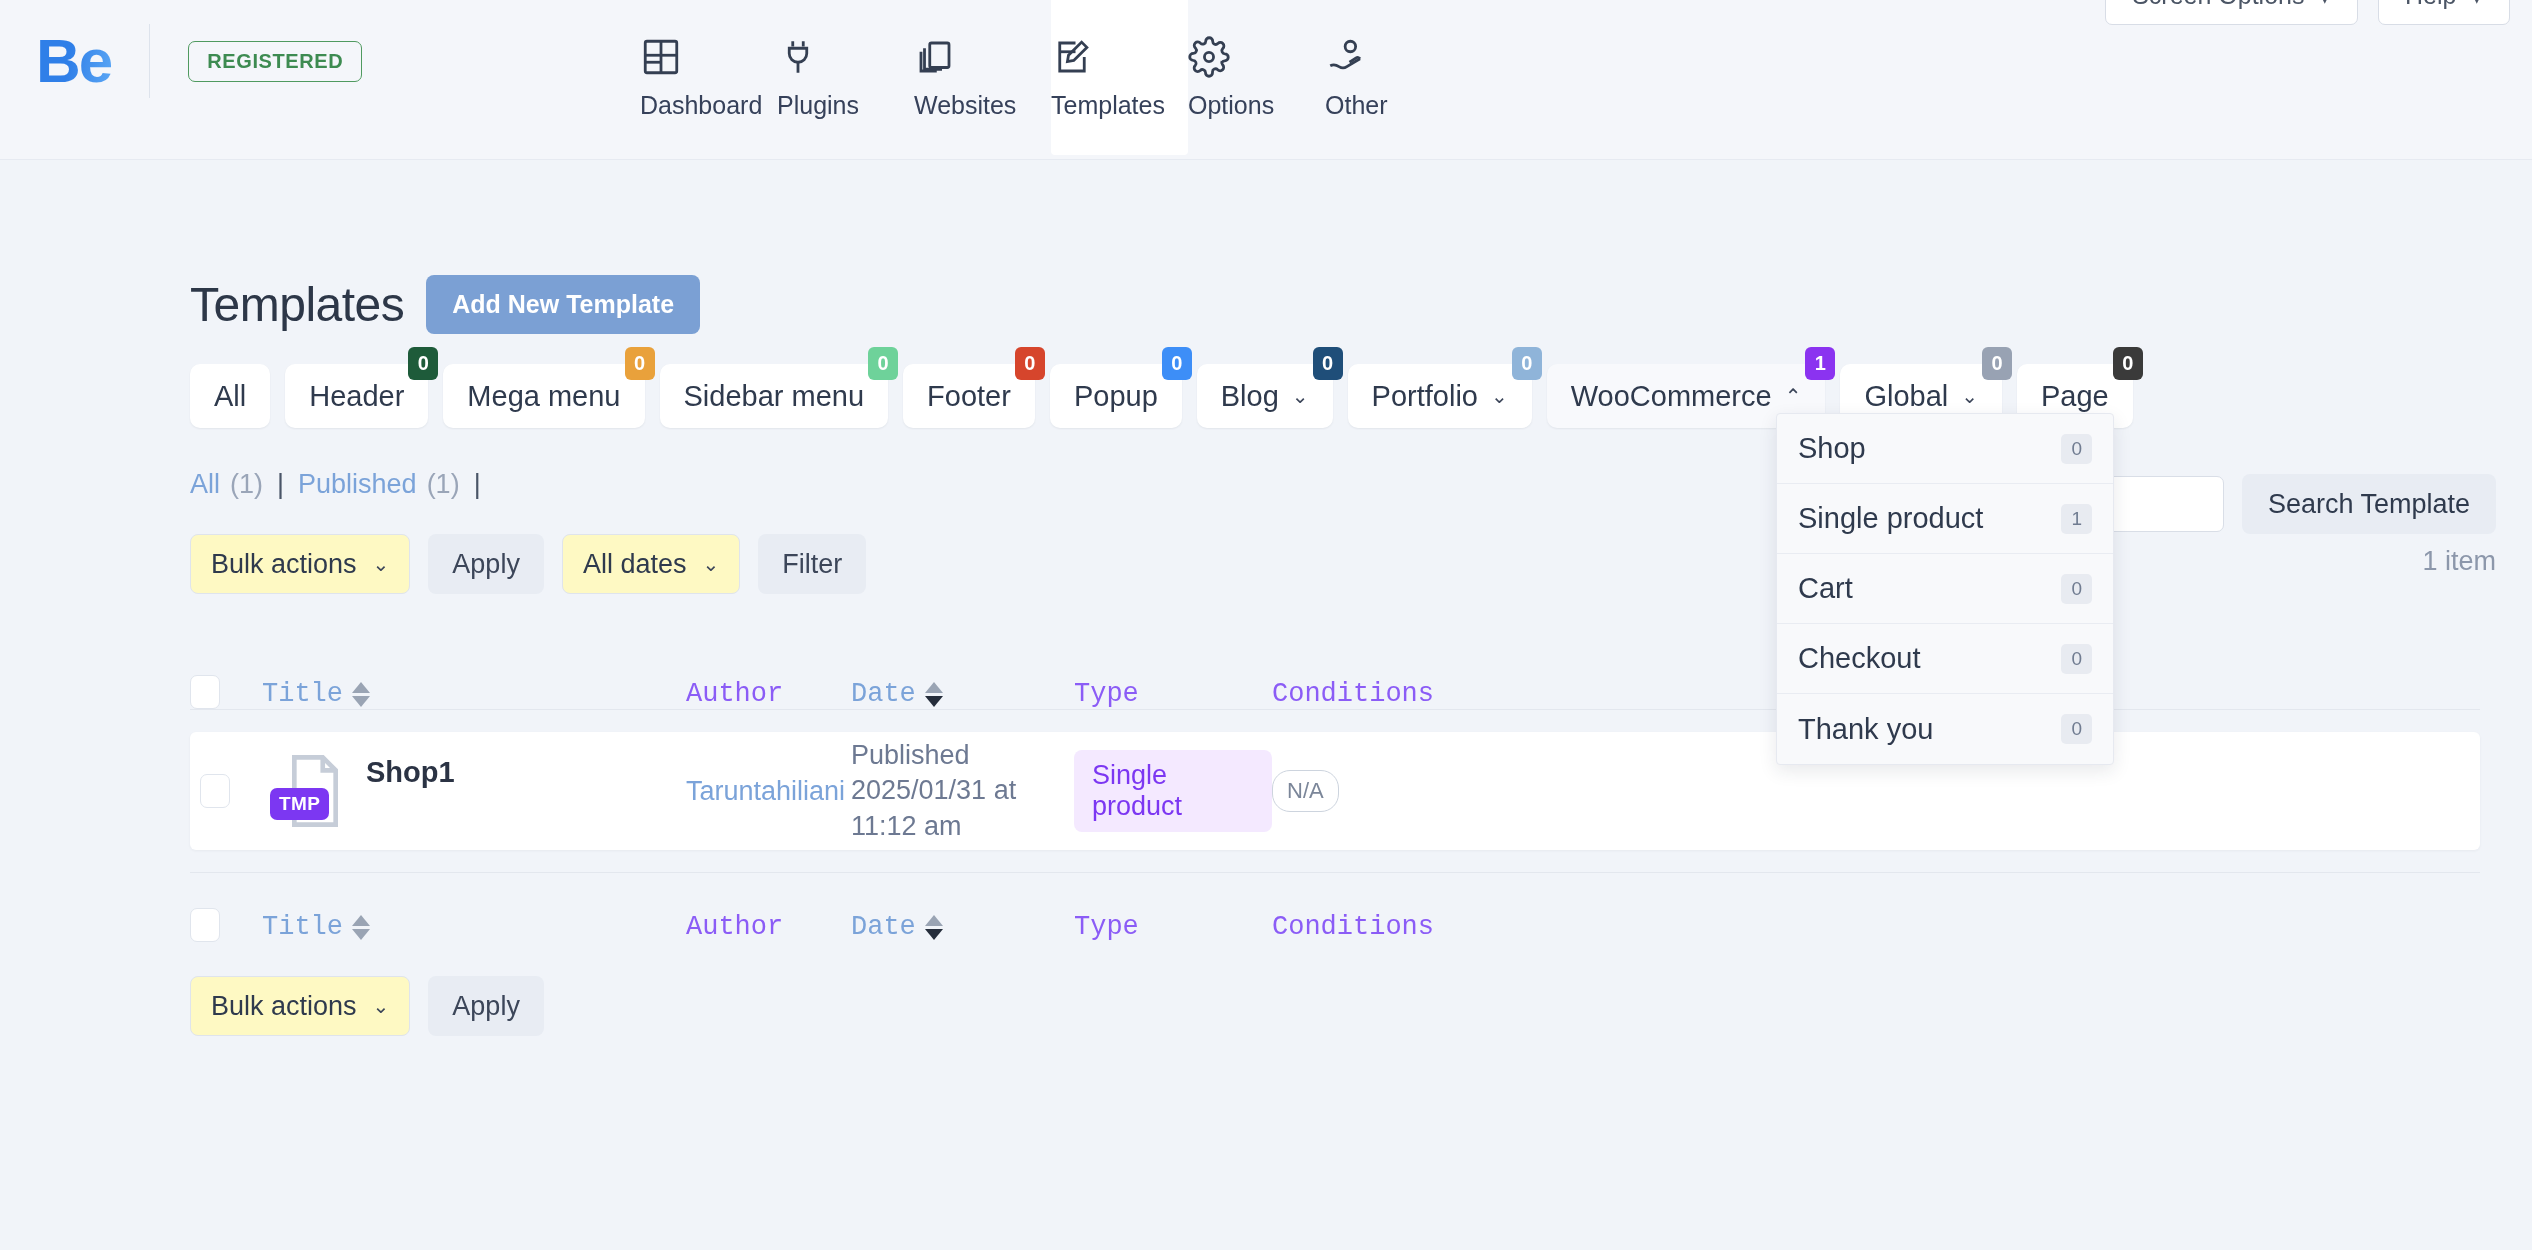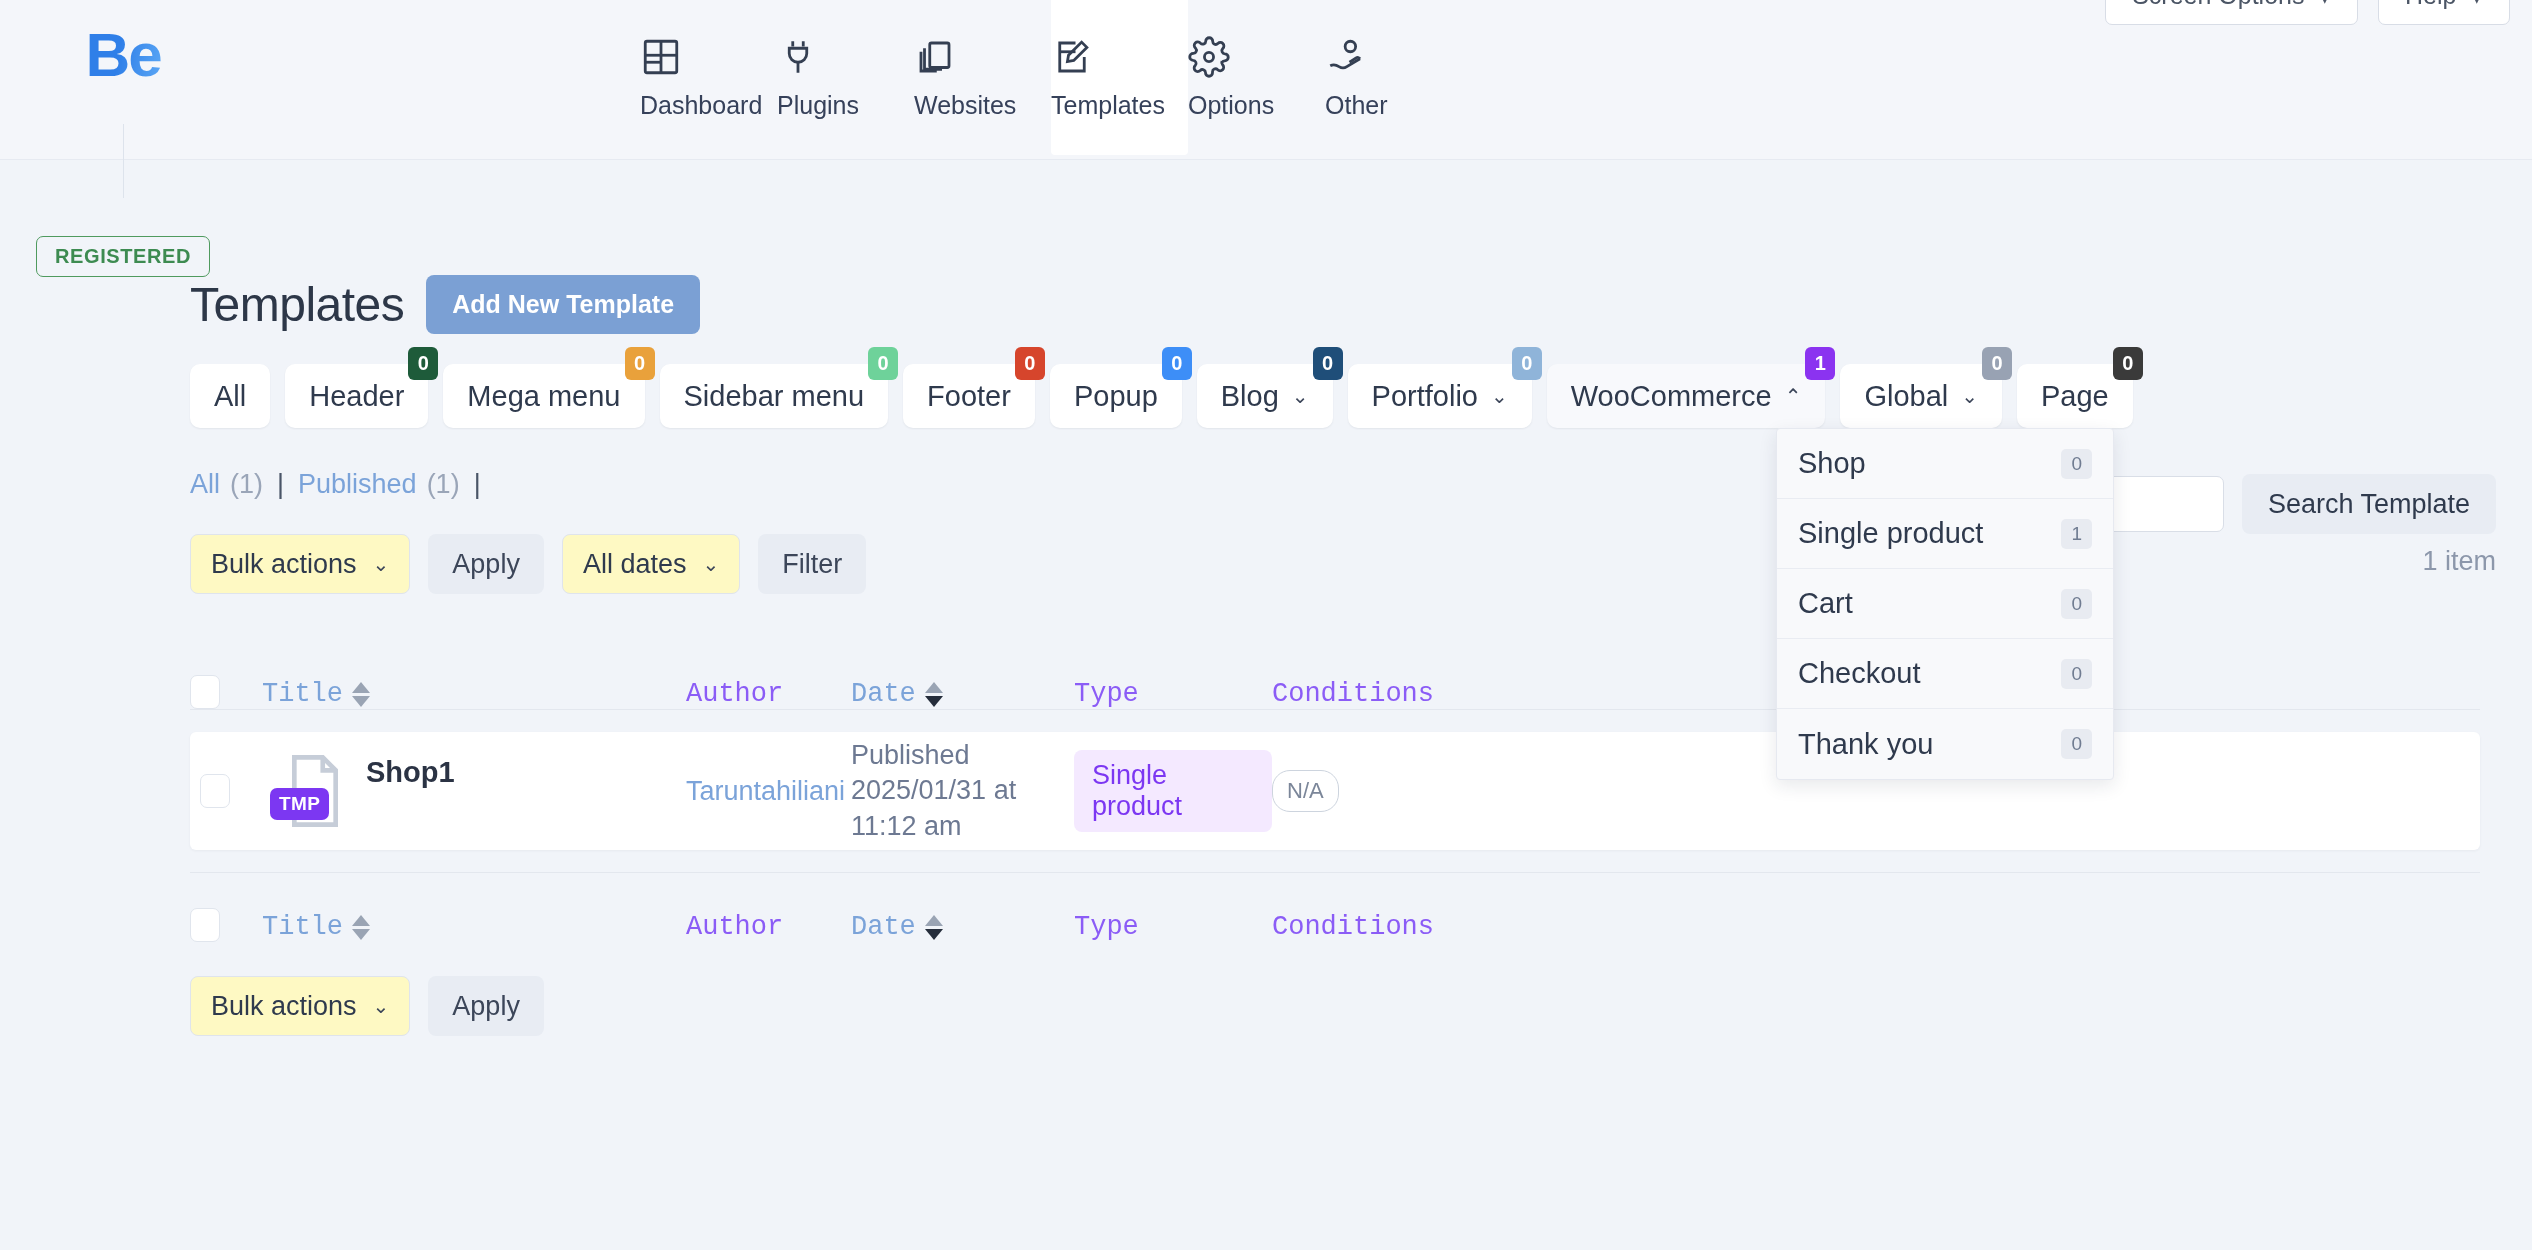--- a/index.html
+++ b/index.html
@@ -12,21 +12,21 @@
   .page { position: relative; width: 2532px; height: 1250px; }
 
   
   .topbar {
     position: absolute; top: 0; left: 0; width: 2532px; height: 160px;
     background: #f4f6fa;
     border-bottom: 1px solid #e6eaf1;
   }
   .brand {
     position: absolute; left: 36px; top: 24px;
-    display: flex; align-items: center; gap: 38px; flex-direction: column;
+    display: flex; align-items: center; gap: 38px;
   }
   .logo {
     font-size: 62px; font-weight: 700; letter-spacing: -2px;
     background: linear-gradient(100deg,#2f7fe8 0%,#2f7fe8 45%,#5ba7f5 100%);
     -webkit-background-clip: text; background-clip: text; color: transparent;
     line-height: 1;
   }
   .brand-sep { width: 1px; height: 74px; background: #dde3ec; }
   .registered {
     border: 1px solid #4f9a5f; color: #3d8b51;
@@ -82,21 +82,21 @@
   .badge {
     position: absolute; top: -17px; right: -10px;
     min-width: 30px; height: 33px; padding: 0 8px;
     display: flex; align-items: center; justify-content: center;
     border-radius: 6px; color: #fff; font-size: 20px; font-weight: 700;
   }
   .caret { font-size: 20px; color: #3b4559; line-height: 1; }
 
   
   .dropdown {
-    position: absolute; left: 1586px; top: 64px;
+    position: absolute; left: 1586px; top: 49px;
     width: 338px; background: #f8f9fb;
     border: 1px solid #e6e9f0; border-radius: 4px;
     box-shadow: 0 6px 18px rgba(25,35,60,.10); z-index: 20;
   }
   .dd-item {
     display: flex; align-items: center; justify-content: space-between;
     padding: 0 21px; height: 70px; font-size: 29px; color: #2f3a4d;
     border-bottom: 1px solid #e9ecf2; cursor: pointer;
   }
   .dd-item:last-child { border-bottom: none; }

